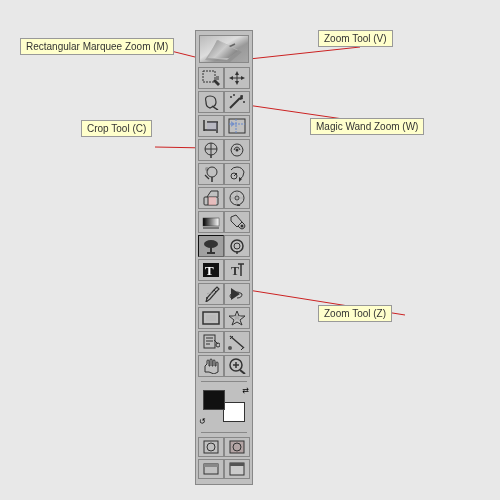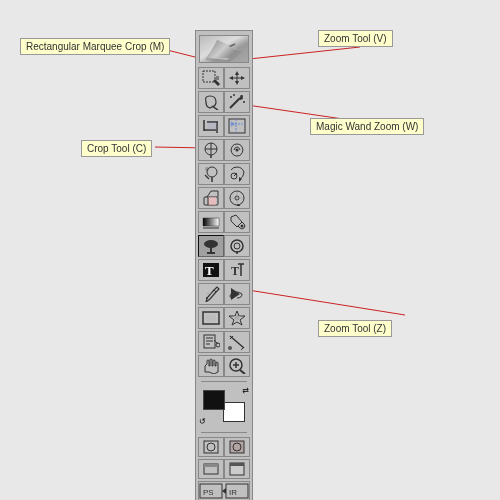--- a/index.html
+++ b/index.html
@@ -125,36 +125,36 @@
   <line x1="360" y1="47" x2="240" y2="60" stroke="#cc2222" stroke-width="1"></line>
 
   <line x1="405" y1="128" x2="247" y2="105" stroke="#cc2222" stroke-width="1"></line>
 
   <line x1="155" y1="147" x2="207" y2="148" stroke="#cc2222" stroke-width="1"></line>
 
   <line x1="405" y1="315" x2="248" y2="290" stroke="#cc2222" stroke-width="1"></line>
 </svg>
 
 <div class="annotation" style="left:20px; top:38px;">
-  <span>Rectangular Marquee Crop (M)</span>
+  <span>Rectangular Marquee Zoom (M)</span>
 </div>
 
 <div class="annotation" style="left:318px; top:30px;">
   <span>Zoom Tool (V)</span>
 </div>
 
 <div class="annotation" style="left:310px; top:118px;">
   <span>Magic Wand Zoom (W)</span>
 </div>
 
-<div class="annotation" style="left:81px; top:140px;">
+<div class="annotation" style="left:81px; top:120px;">
   <span>Crop Tool (C)</span>
 </div>
 
-<div class="annotation" style="left:318px; top:305px;margin-top:15px;">
+<div class="annotation" style="left:318px; top:305px;">
   <span>Zoom Tool (Z)</span>
 </div>
 
 <div class="toolbar">
 
   <div class="toolbar-header">
     <div class="toolbar-header-img">
       <svg width="50" height="28" viewBox="0 0 50 28">
         <defs>
           <linearGradient id="hg" x1="0%" y1="0%" x2="100%" y2="100%">
@@ -457,25 +457,14 @@
       </svg>
     </div>
     <div class="bottom-cell">
       <svg width="16" height="14" viewBox="0 0 16 14">
         <rect x="1" y="1" width="14" height="12" fill="#ccc" stroke="#333" stroke-width="1"></rect>
         <rect x="1" y="1" width="14" height="3" fill="#555"></rect>
       </svg>
     </div>
   </div>
 
-  <div class="tool-row">
-    <div class="bottom-cell" style="width:54px;">
-      <svg width="50" height="18" viewBox="0 0 50 18">
-        <rect x="1" y="2" width="22" height="14" fill="none" stroke="#333" stroke-width="1"></rect>
-        <rect x="27" y="2" width="22" height="14" fill="none" stroke="#333" stroke-width="1"></rect>
-        <polygon points="23,9 27,6 27,12" fill="#333"></polygon>
-        <text x="4" y="13" font-size="8" fill="#333">PS</text>
-        <text x="30" y="13" font-size="8" fill="#333">IR</text>
-      </svg>
-    </div>
-  </div>
 
 </div>
 
 </body></html>

